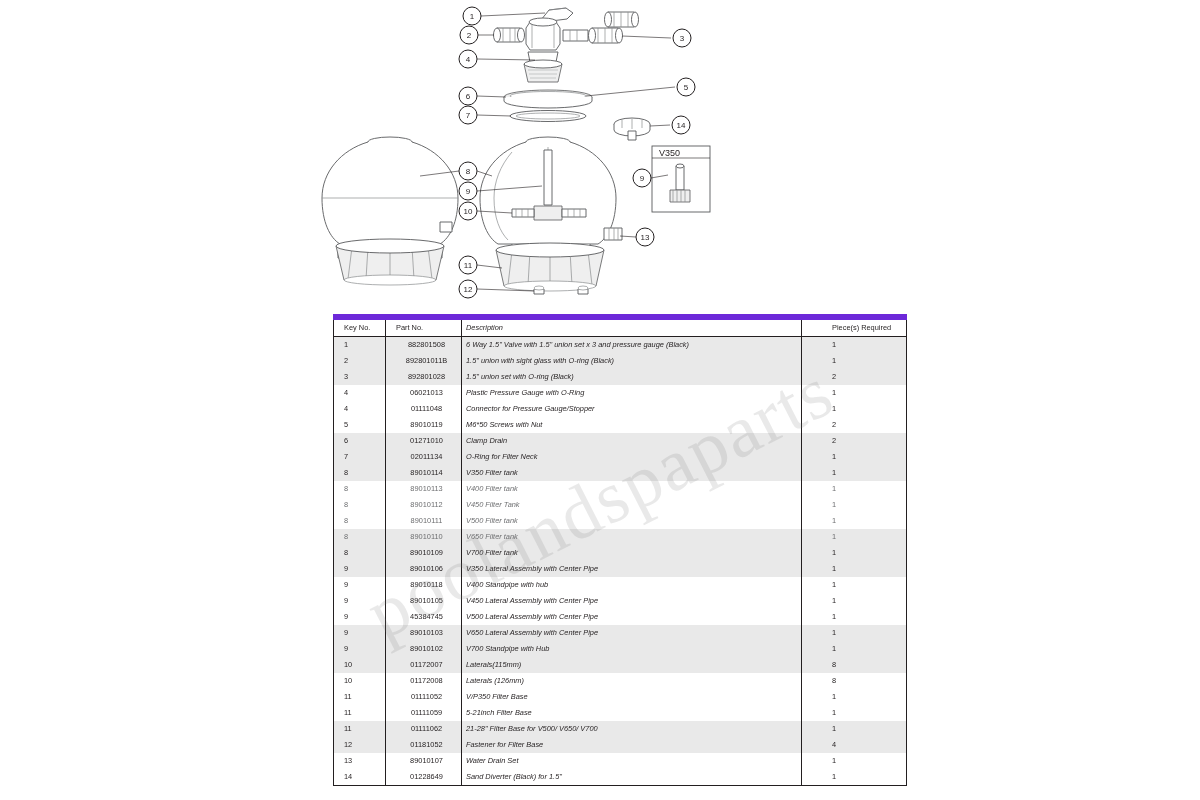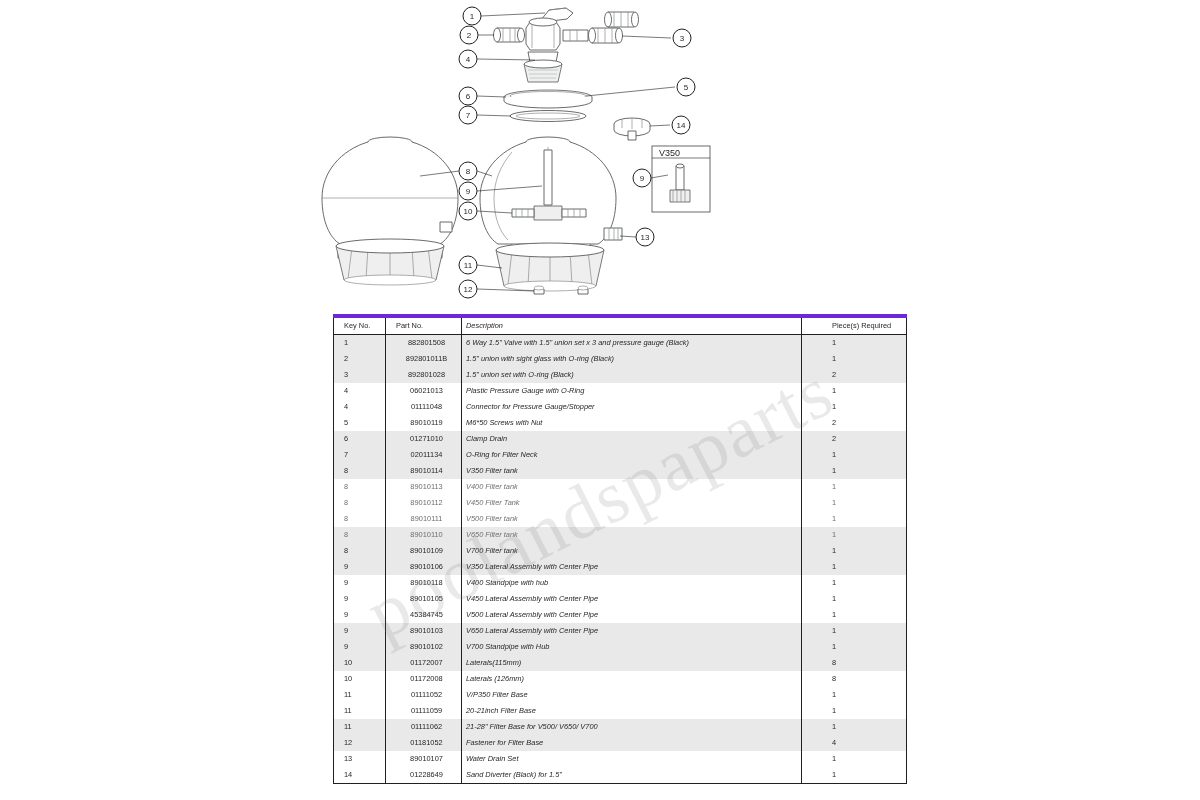--- a/index.html
+++ b/index.html
@@ -88,21 +88,21 @@
     border-left: 1px solid #231f20;
     border-right: 1px solid #231f20;
     padding: 0 4px;
     height: 16px;
     line-height: 16px;
     white-space: nowrap;
     overflow: hidden;
     font-weight: normal;
   }
   table.parts thead th {
-    border-top: 4px solid #6d28d9;
+    border-top: 6px solid #6d28d9;
     border-bottom: 1px solid #231f20;
     text-align: left;
     font-size: 7.4px;
   }
   table.parts tbody tr.shade td {
     background: #e9e9e9;
   }
   table.parts tbody tr:last-child td {
     border-bottom: 1px solid #231f20;
   }
@@ -490,21 +490,21 @@
         </tr>
         <tr>
           <td class="col-key">11</td>
           <td class="col-part">01111052</td>
           <td class="col-desc">V/P350 Filter Base</td>
           <td class="col-qty">1</td>
         </tr>
         <tr>
           <td class="col-key">11</td>
           <td class="col-part">01111059</td>
-          <td class="col-desc">20-21inch Filter Base</td>
+          <td class="col-desc">5-21inch Filter Base</td>
           <td class="col-qty">1</td>
         </tr>
         <tr class="shade">
           <td class="col-key">11</td>
           <td class="col-part">01111062</td>
           <td class="col-desc">21-28" Filter Base for V500/ V650/ V700</td>
           <td class="col-qty">1</td>
         </tr>
         <tr class="shade">
           <td class="col-key">12</td>

